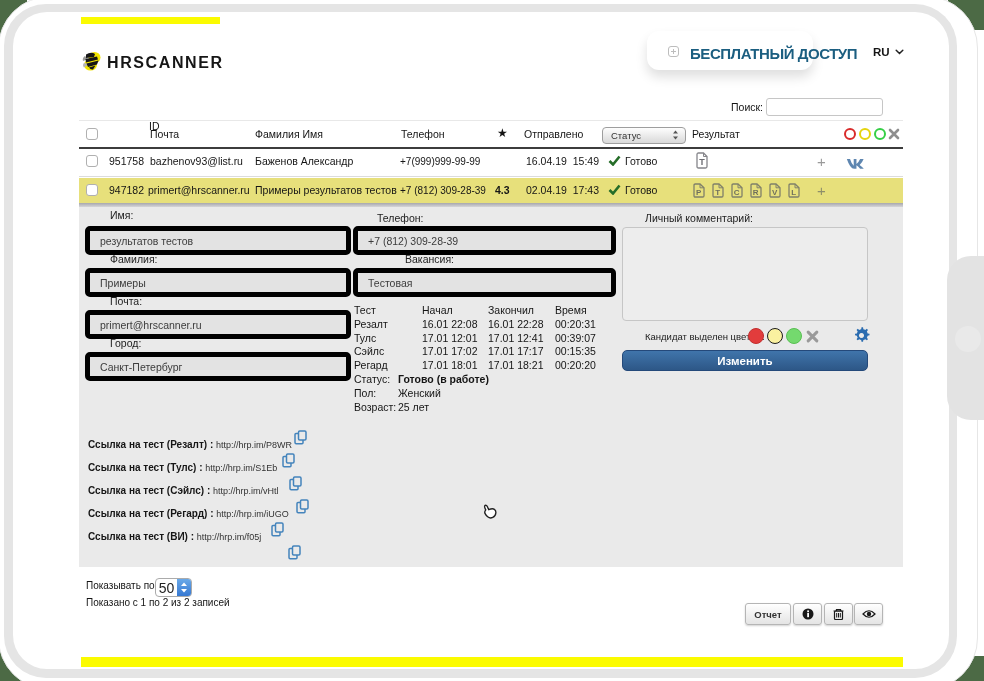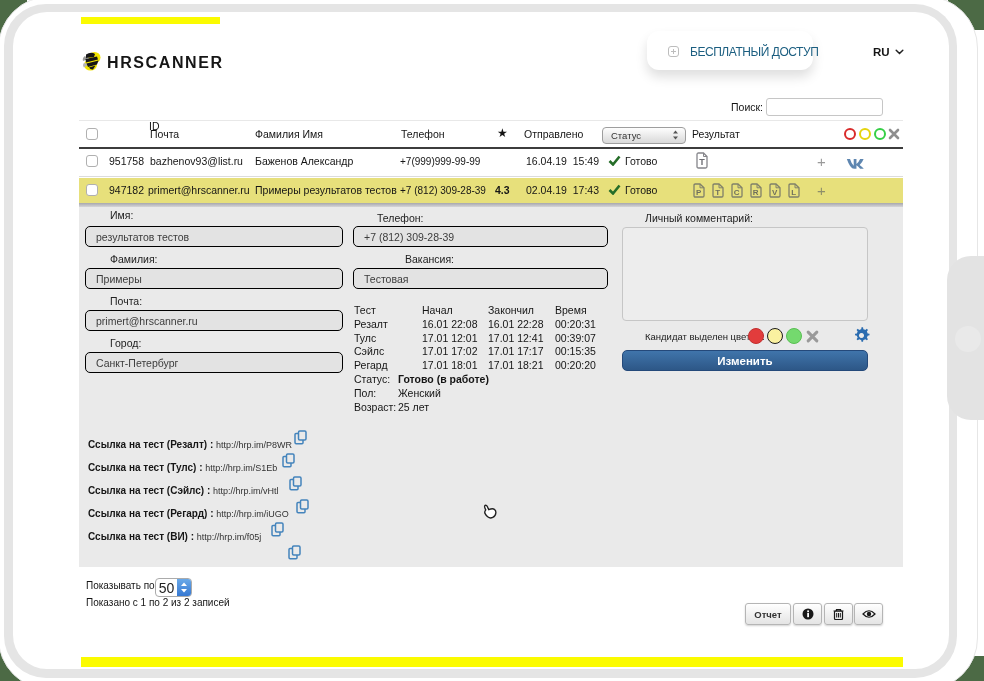--- a/index.html
+++ b/index.html
@@ -6,21 +6,21 @@
   body{width:984px;height:681px;overflow:hidden;font-family:"Liberation Sans",sans-serif;}
   #stage{position:absolute;top:0;left:0;width:984px;height:681px;background:#fff;overflow:hidden;}
   .abs{position:absolute;}
   .green{background:#4c6a45;}
   #device{position:absolute;left:-2px;top:-4px;width:978px;height:692px;background:#fff;border:1px solid #e6e6e6;border-radius:52px;}
   #band{position:absolute;left:4px;top:4px;width:953px;height:674px;background:#e5e5e5;border-radius:42px;}
   #screen{position:absolute;left:13px;top:12px;width:936px;height:657px;background:#fff;border-radius:34px;}
   #tab{position:absolute;left:947px;top:256px;width:50px;height:164px;background:#e3e3e3;border-radius:24px 0 0 24px;}
   .t{position:absolute;white-space:nowrap;color:#151515;}
   .f{font-size:10.5px;line-height:13px;}
-  .inp{position:absolute;background:#e3e3e3;border:1px solid #000000;border-radius:5px;font-size:10.5px;color:#3c3c3c;padding-left:10px;display:flex;align-items:center;}
+  .inp{position:absolute;background:#e3e3e3;border:5px solid #000000;border-radius:5px;font-size:10.5px;color:#3c3c3c;padding-left:10px;display:flex;align-items:center;}
   .lbl{position:absolute;font-size:10.5px;line-height:13px;color:#222;white-space:nowrap;margin-left:23px;}
   .cc{position:absolute;border-radius:50%;box-sizing:border-box;}
   .link-b{font-weight:bold;font-size:10px;color:#161616;}
   .link-u{font-size:9px;color:#333;}
   .btn{position:absolute;border:1px solid #b5b5b5;border-radius:3px;background:linear-gradient(#ffffff,#e4e4e4);box-shadow:0 1px 2px rgba(0,0,0,0.18);display:flex;align-items:center;justify-content:center;}
   .chk{position:absolute;width:10px;height:10px;background:#fff;border:1px solid #b0b0b0;border-radius:3px;}
 </style>
 </head>
 <body>
 <div id="stage">
@@ -44,21 +44,21 @@
     <path d="M5.5 13.5 L17.5 10.5 L16 14.5 L7 17 Z" fill="#161616"></path>
     <path d="M8 17.5 L14.5 15.5 L12 19.5 Q9.5 20 8 17.5 Z" fill="#161616"></path>
   </svg>
   <div class="t" style="left:107px;top:54px;font-size:16px;font-weight:bold;letter-spacing:1.6px;color:#161616;">HRSCANNER</div>
 
   <div class="abs" style="left:647px;top:31px;width:166px;height:39px;background:#fff;border-radius:12px;box-shadow:0 7px 12px rgba(0,0,0,0.13);"></div>
   <svg class="abs" style="left:668px;top:46px;" width="11" height="11" viewBox="0 0 11 11">
     <rect x="0.5" y="0.5" width="10" height="10" rx="2.5" fill="none" stroke="#bdbdbd" stroke-width="1"></rect>
     <path d="M5.5 3 V8 M3 5.5 H8" stroke="#bdbdbd" stroke-width="1"></path>
   </svg>
-  <div class="t" style="left:690px;top:45px;font-size:12px;font-weight:normal;letter-spacing:-0.45px;color:#1b5e80;">БЕСПЛАТНЫЙ ДОСТУП</div>
+  <div class="t" style="left:690px;top:45px;font-size:15px;font-weight:bold;letter-spacing:-0.45px;color:#1b5e80;">БЕСПЛАТНЫЙ ДОСТУП</div>
 
   <div class="t" style="left:873px;top:46px;font-size:11.5px;font-weight:bold;">RU</div>
   <svg class="abs" style="left:895px;top:49px;" width="9" height="6" viewBox="0 0 9 6">
     <path d="M1.2 1.2 L4.5 4.5 L7.8 1.2" fill="none" stroke="#222" stroke-width="1.5" stroke-linecap="round"></path>
   </svg>
 
   <div class="t f" style="left:731px;top:101px;">Поиск:</div>
   <div class="abs" style="left:766px;top:98px;width:115px;height:16px;background:#fff;border:1px solid #c6c6c6;border-radius:3px;"></div>
 
   <div class="abs" style="left:79px;top:120px;width:824px;height:26px;border-top:1px solid #e8e8e8;border-bottom:2px solid #3c3c3c;background:#fff;"></div>

